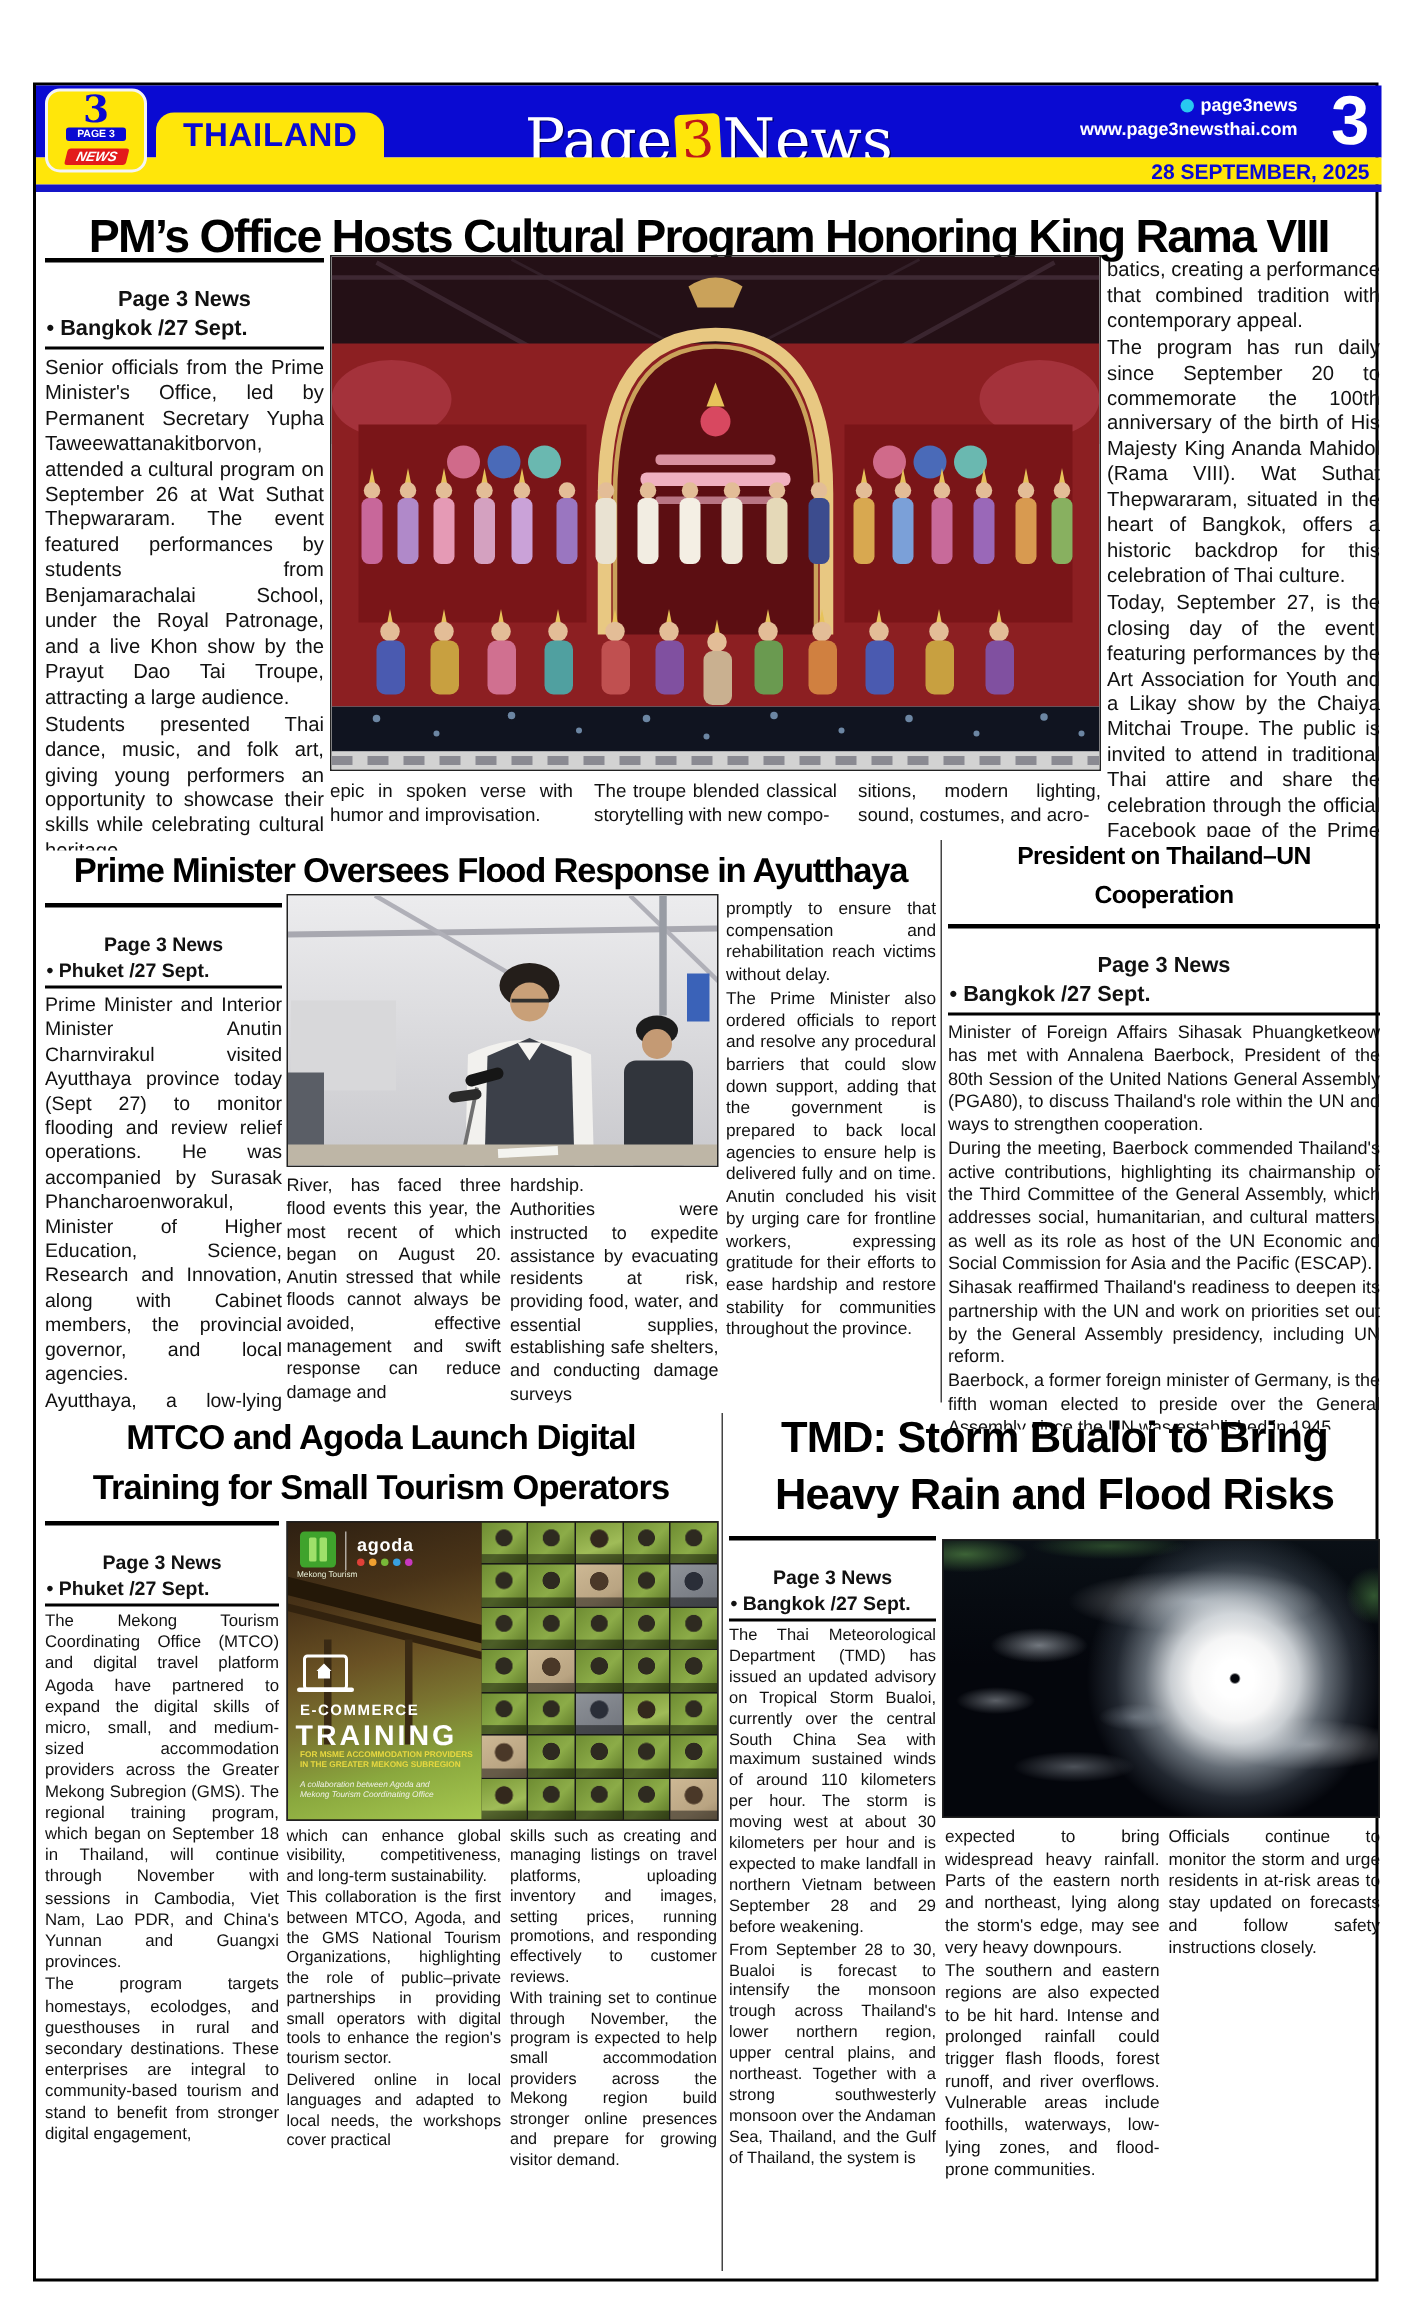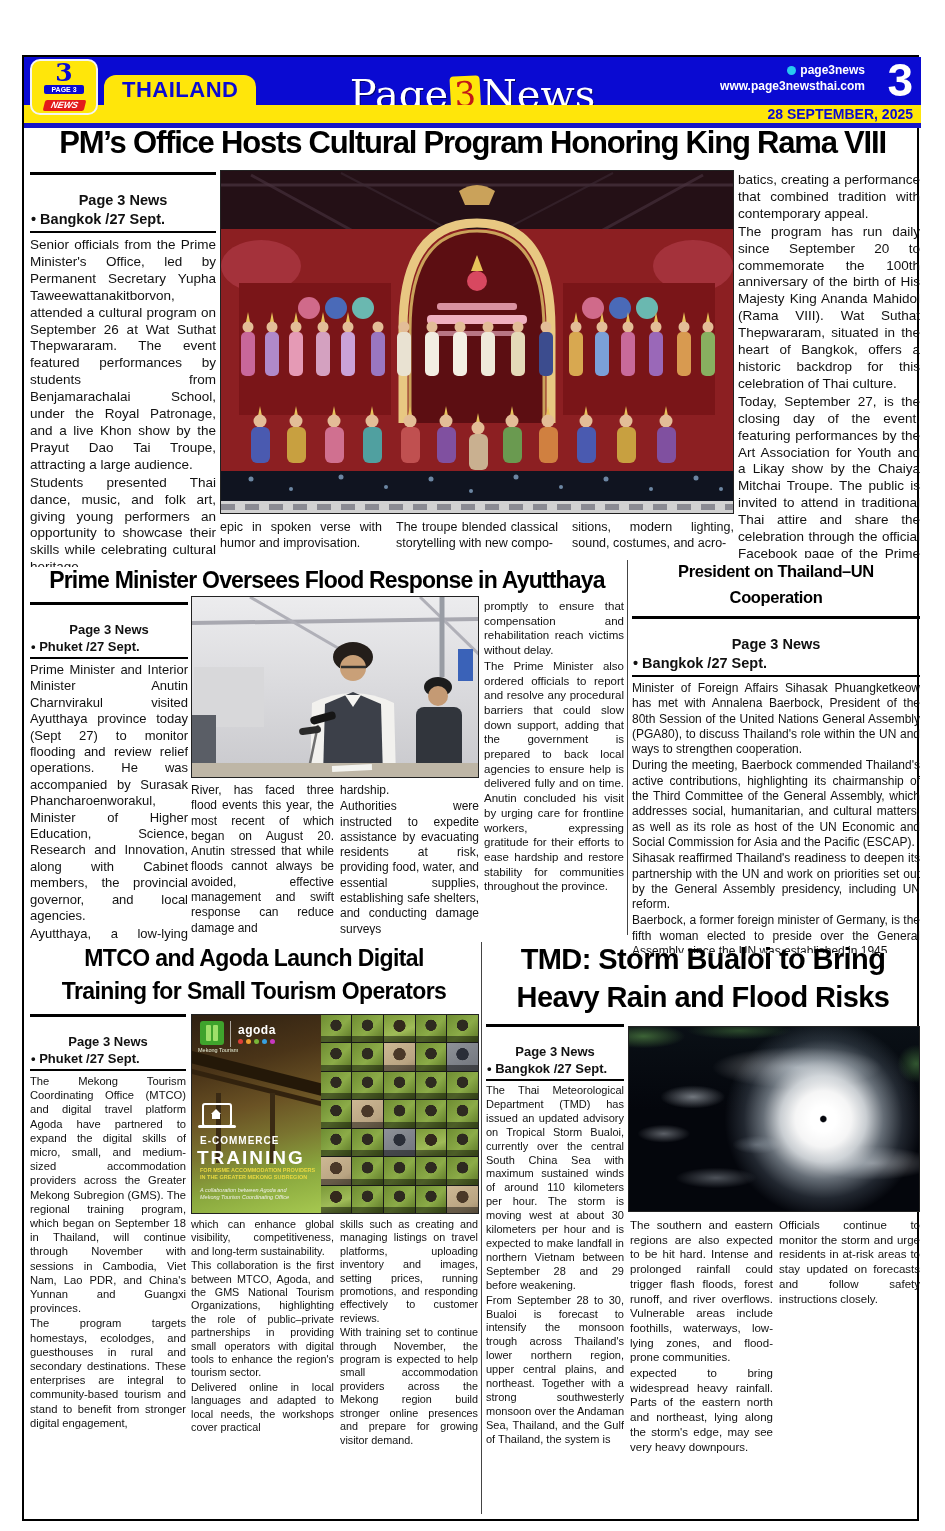--- a/index.html
+++ b/index.html
@@ -136,21 +136,21 @@
     <span>News</span>
 </div>
 <div class="abs hright">
   <div><span class="dot"></span><span>page3news</span></div>
   <div>www.page3newsthai.com</div>
 </div>
 <div class="abs big3">3</div>
 <div class="abs datestrip">28 SEPTEMBER, 2025</div>
 <div class="abs bluerule"></div>
 
-<div class="abs hl hl-main" style="left:30px;top:125px;width:885px">PM’s Office Hosts Cultural Program Honoring King Rama VIII</div>
+<div class="abs hl hl-main" style="left:30px;top:140px;width:885px">PM’s Office Hosts Cultural Program Honoring King Rama VIII</div>
 
 <div class="abs" style="left:30px;top:172px;width:186px">
   <div class="kicker kf15">
     <div class="k1">Page 3 News</div>
     <div class="k2">• Bangkok /27 Sept.</div>
   </div>
   <div class="bodycol f135" style="height:330px;margin-top:4px">
       <p>Senior officials from the Prime Minister's Office, led by Permanent Secretary Yupha Taweewattanakitborvon, attended a cultural program on September 26 at Wat Suthat Thepwararam. The event featured performances by students from Benjamarachalai School, under the Royal Patronage, and a live Khon show by the Prayut Dao Tai Troupe, attracting a large audience.</p>
       <p>Students presented Thai dance, music, and folk art, giving young performers an opportunity to showcase their skills while celebrating cultural heritage.</p>
     </div>
@@ -461,18 +461,18 @@
   </div>
   <div class="bodycol f11" style="height:448px;margin-top:3px">
       <p>The Thai Meteorological Department (TMD) has issued an updated advisory on Tropical Storm Bualoi, currently over the central South China Sea with maximum sustained winds of around 110 kilometers per hour. The storm is moving west at about 30 kilometers per hour and is expected to make landfall in northern Vietnam between September 28 and 29 before weakening.</p>
       <p>From September 28 to 30, Bualoi is forecast to intensify the monsoon trough across Thailand's lower northern region, upper central plains, and northeast. Together with a strong southwesterly monsoon over the Andaman Sea, Thailand, and the Gulf of Thailand, the system is</p>
     </div>
 </div>
 
 <div class="abs photo sat" style="left:628px;top:1026px;width:292px;height:186px"></div>
 
 <div class="abs bodycol f115" style="left:630px;top:1218px;width:143px;height:296px">
+    <p>expected to bring widespread heavy rainfall. Parts of the eastern north and northeast, lying along the storm's edge, may see very heavy downpours.</p>
     <p>The southern and eastern regions are also expected to be hit hard. Intense and prolonged rainfall could trigger flash floods, forest runoff, and river overflows. Vulnerable areas include foothills, waterways, low-lying zones, and flood-prone communities.</p>
-    <p>expected to bring widespread heavy rainfall. Parts of the eastern north and northeast, lying along the storm's edge, may see very heavy downpours.</p>
   </div>
 <div class="abs bodycol f115" style="left:779px;top:1218px;width:141px;height:296px">
     <p>Officials continue to monitor the storm and urge residents in at-risk areas to stay updated on forecasts and follow safety instructions closely.</p>
   </div>
 
 </body></html>

